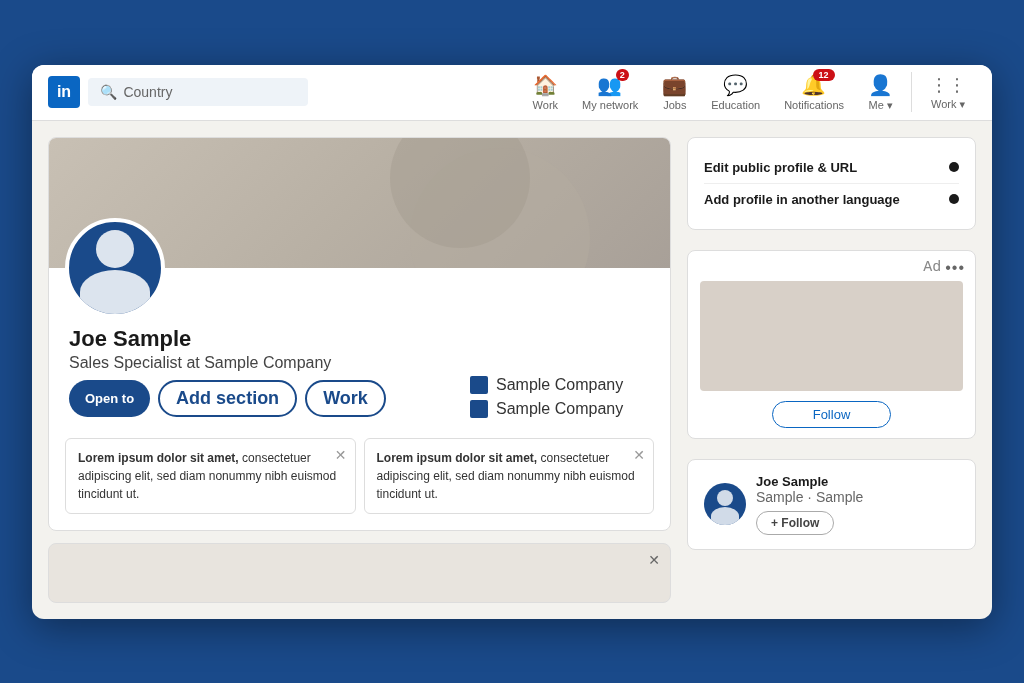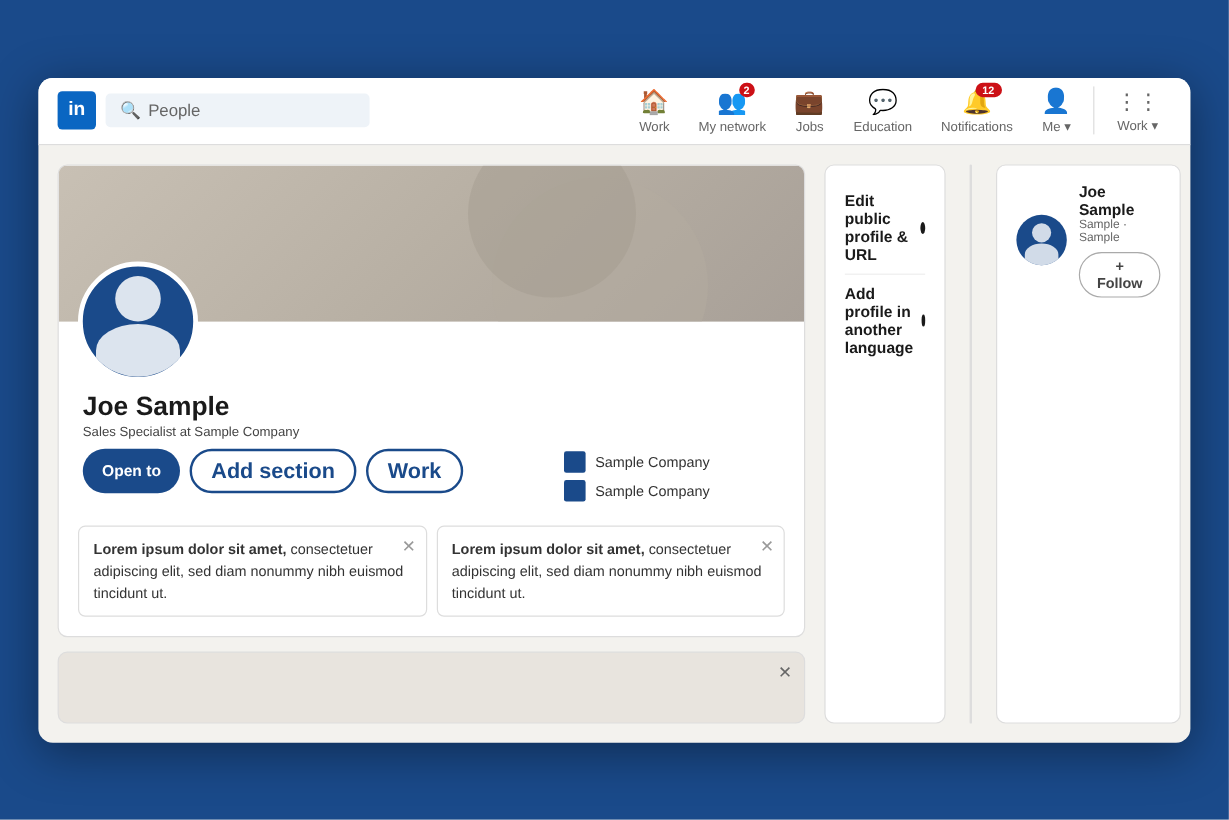--- a/index.html
+++ b/index.html
@@ -185,21 +185,21 @@
       display: flex;
       gap: 16px;
     }
     .profile-info { flex: 1; }
     .profile-name {
       font-size: 22px;
       font-weight: 700;
       color: #1a1a1a;
     }
     .profile-title {
-      font-size: 11px;
+      font-size: 16px;
       color: #444;
       margin-top: 2px;
     }
     .profile-location {
       font-size: 12px;
       color: #666;
       margin-top: 4px;
     }
     .contact-link {
       color: #0a66c2;
@@ -237,21 +237,21 @@
       display: flex;
       flex-direction: column;
       gap: 6px;
       margin-top: 50px;
       min-width: 180px;
     }
     .exp-item {
       display: flex;
       align-items: center;
       gap: 8px;
-      font-size: 12px;
+      font-size: 16px;
       color: #333;
     }
     .exp-color-box {
       width: 18px;
       height: 18px;
       flex-shrink: 0;
       border-radius: 2px;
     }
     
     .notif-cards {
@@ -291,21 +291,21 @@
       top: 8px;
       right: 10px;
       color: #666;
       font-size: 14px;
       cursor: pointer;
     }
     
     .right-col {
       width: 289px;
       display: flex;
-      flex-direction: row;
+      flex-direction: column;
       gap: 20px;
     }
     .widget-card {
       background: #ffffff;
       border-radius: 8px;
       border: 1px solid #ddd;
       padding: 14px 16px;
     }
     .widget-row {
       display: flex;
@@ -352,21 +352,21 @@
     }
     .ad-follow-btn {
       display: block;
       margin: 10px auto;
       background: white;
       color: #0a66c2;
       border: 1.5px solid #0a66c2;
       border-radius: 20px;
       padding: 5px 40px;
       font-size: 13px;
-      font-weight: 700;
+      font-weight: 400;
       cursor: pointer;
     }
     
     .people-card {
       background: #ffffff;
       border-radius: 8px;
       border: 1px solid #ddd;
       padding: 14px 16px;
     }
     .people-title {
@@ -407,21 +407,21 @@
       margin-bottom: 1px;
     }
     .person-avatar-body {
       width: 28px;
       height: 18px;
       border-radius: 50% 50% 0 0;
       background: rgba(255,255,255,0.8);
     }
     .person-info { flex: 1; }
     .person-name { font-size: 13px; font-weight: 600; color: #1a1a1a; }
-    .person-sub { font-size: 10px; color: #666; }
+    .person-sub { font-size: 14px; color: #666; }
     .follow-btn-sm {
       display: flex;
       align-items: center;
       gap: 4px;
       background: white;
       color: #444;
       border: 1.5px solid #aaa;
       border-radius: 20px;
       padding: 4px 14px;
       font-size: 12px;
@@ -432,21 +432,21 @@
   </style>
 </head>
 <body>
 
 <div class="browser-window">
 
   <nav class="navbar">
     <div class="logo-box">in</div>
     <div class="search-bar">
       <span class="search-icon-sm">🔍</span>
-      <span style="color:#666;font-size:14px;">People</span>
+      <span style="color:#666;font-size:14px;">Country</span>
     </div>
     <div class="nav-links">
       <div class="nav-item">
         <span class="nav-icon">🏠</span>
         <span class="nav-item-label">Work</span>
       </div>
       <div class="nav-item">
         <span class="nav-icon" style="position:relative;">
           👥<span class="badge">2</span>
         </span>
@@ -547,21 +547,21 @@
           <div class="dot-icon"></div>
         </div>
         <div class="widget-row">
           <span class="widget-row-text">Add profile in another language</span>
           <div class="dot-icon"></div>
         </div>
       </div>
 
       <div class="ad-card">
         <div class="ad-header">
-          <span style="font-size:11px;color:#888;">Ad</span>
+          <span style="font-size:15px;color:#888;font-family:Liberation Mono, monospace;">Ad</span>
           <span class="ad-three-dots">•••</span>
         </div>
         <div class="ad-image"></div>
         <button class="ad-follow-btn">Follow</button>
       </div>
 
       <div class="people-card">
         <div class="person-row">
           <div class="person-avatar">
             <div class="person-avatar-inner">

